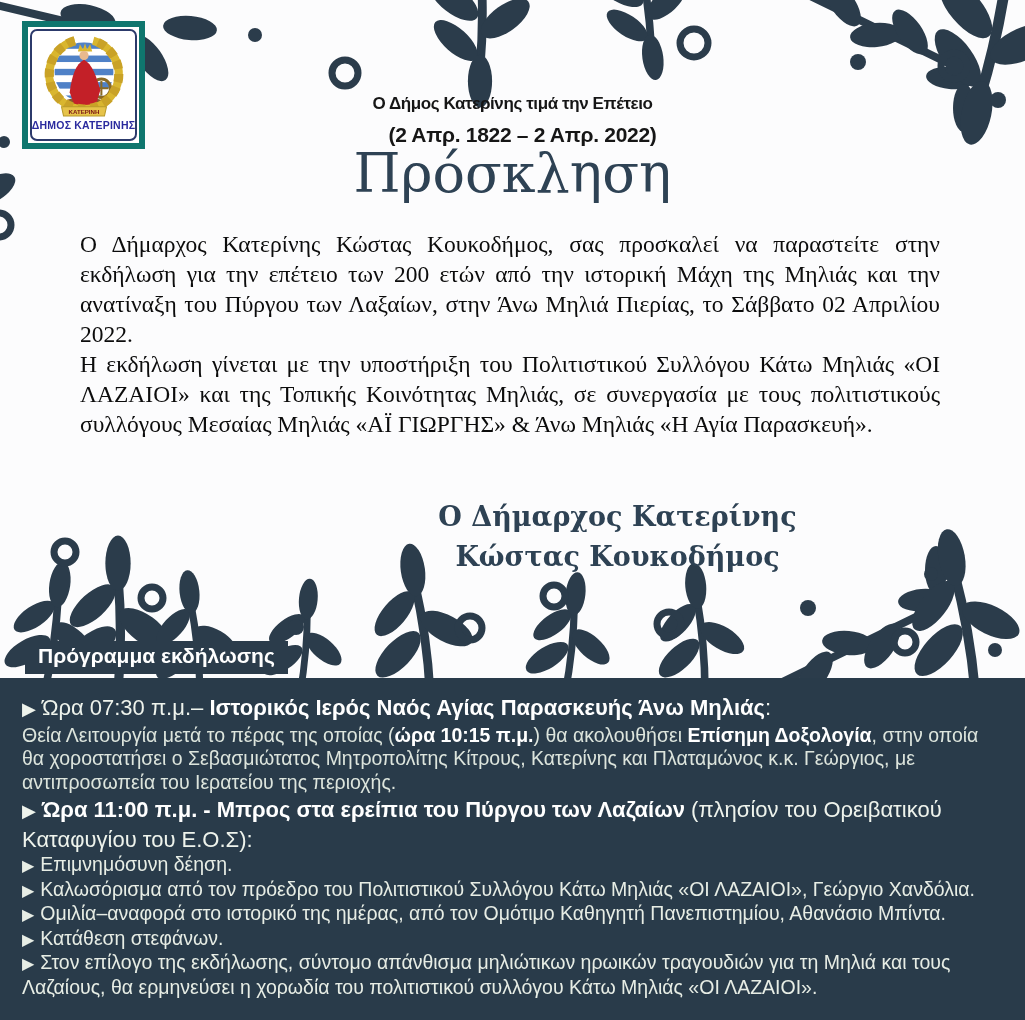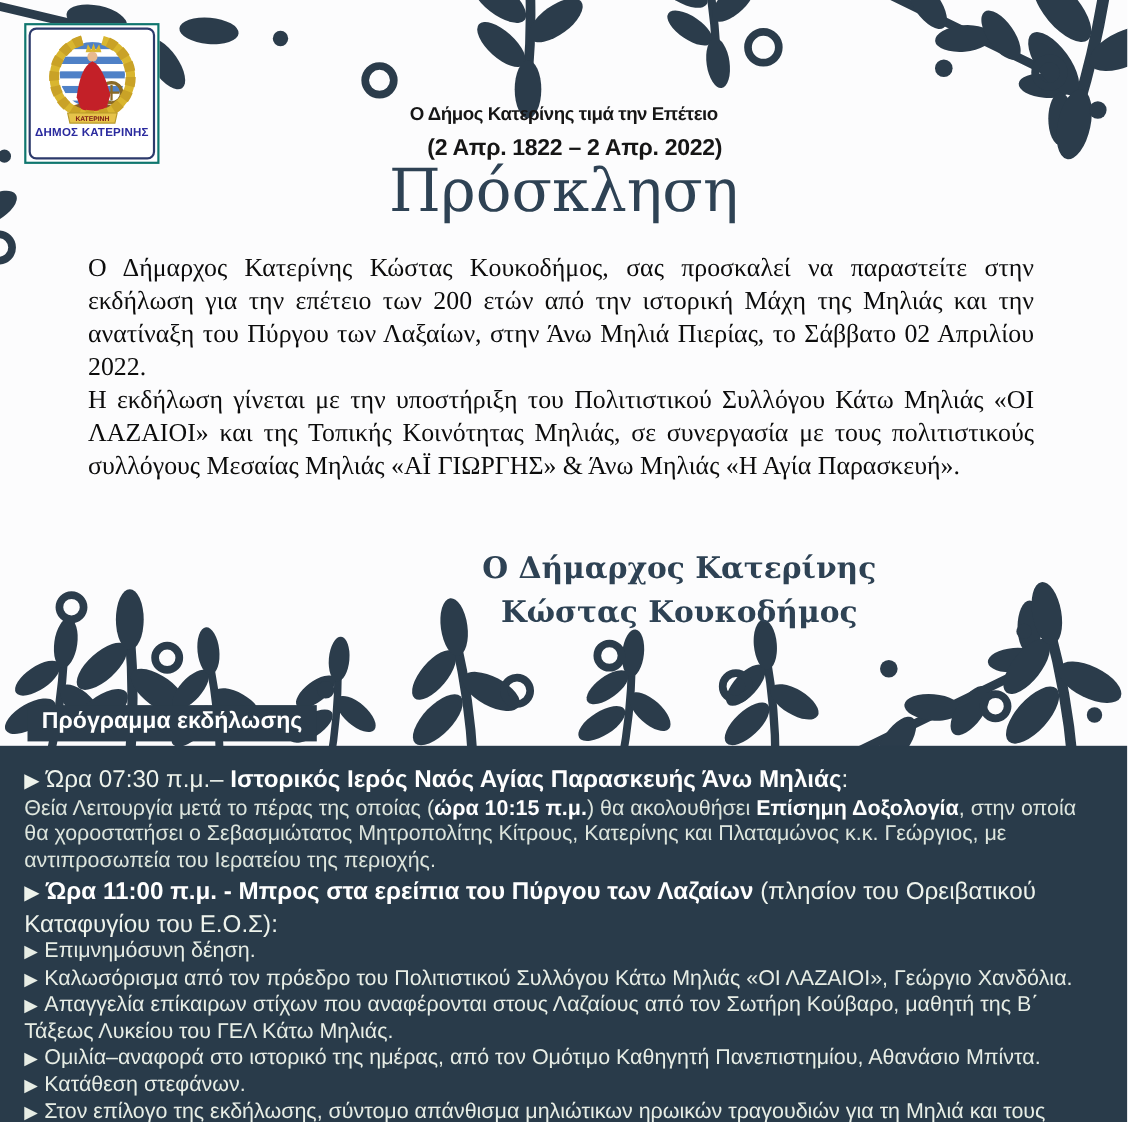--- a/index.html
+++ b/index.html
@@ -6,21 +6,21 @@
   .canvas{position:relative;width:1025px;height:1020px;background:#fcfcfd;overflow:hidden;
           font-family:"Liberation Sans",sans-serif;}
   
   .decor{position:absolute;left:0;top:0;z-index:1;pointer-events:none;}
   .decor ellipse{fill:#2b3c4b;}
   .decor .st{fill:none;stroke:#2b3c4b;stroke-width:8;stroke-linecap:round;}
   .decor .ring{fill:none;stroke:#2b3c4b;stroke-width:7;}
   .decor .dot{fill:#2b3c4b;stroke:none;}
   
   .logo-box{position:absolute;left:22px;top:21px;width:123px;height:128px;background:#fff;
-            border:2px solid #0f766e;box-sizing:border-box;z-index:3;padding-left:32px;}
+            border:6px solid #0f766e;box-sizing:border-box;z-index:3;padding-left:32px;}
   .logo-inner{position:absolute;inset:2px;border:2px solid #2c3a6b;border-radius:7px;
               display:flex;flex-direction:column;align-items:center;justify-content:flex-start;overflow:hidden;}
   .logo-caption{font-size:10.5px;font-weight:bold;color:#2a2a9e;letter-spacing:0.2px;margin-top:-2px;white-space:nowrap;}
   
   .header{position:absolute;top:88px;left:0;width:100%;text-align:center;z-index:2;}
   .t1{font-size:17px;font-weight:bold;color:#161616;line-height:32px;letter-spacing:-0.4px;}
   .t2{font-size:21px;font-weight:bold;color:#161616;line-height:29px;letter-spacing:-0.3px;padding-left:20px;}
   .inv{font-family:"DejaVu Serif",serif;font-weight:normal;font-size:54px;color:#2e4254;line-height:50px;}
   
   .body-text{position:absolute;left:80px;top:229px;width:860px;z-index:2;
@@ -166,20 +166,19 @@
 
   <div class="badge">Πρόγραμμα εκδήλωσης</div>
 
   <div class="program">
     <div id="program-list">
         <div class="prog-heading"><span class="marker">▶</span><span>Ώρα 07:30 π.μ.– </span><span class="b">Ιστορικός Ιερός Ναός Αγίας Παρασκευής Άνω Μηλιάς</span><span>:</span></div>
         <div class="prog-text"><span>Θεία Λειτουργία μετά το πέρας της οποίας (</span><span class="b">ώρα 10:15 π.μ.</span><span>) θα ακολουθήσει </span><span class="b">Επίσημη Δοξολογία</span><span>, στην οποία θα χοροστατήσει ο Σεβασμιώτατος Μητροπολίτης Κίτρους, Κατερίνης και Πλαταμώνος κ.κ. Γεώργιος, με αντιπροσωπεία του Ιερατείου της περιοχής.</span></div>
         <div class="prog-heading"><span class="marker">▶</span><span class="b">Ώρα 11:00 π.μ. - Μπρος στα ερείπια του Πύργου των Λαζαίων</span><span> (πλησίον του Ορειβατικού Καταφυγίου του Ε.Ο.Σ):</span></div>
         <div class="prog-bullet"><span class="marker">▶</span><span>Επιμνημόσυνη δέηση.</span></div>
         <div class="prog-bullet"><span class="marker">▶</span><span>Καλωσόρισμα από τον πρόεδρο του Πολιτιστικού Συλλόγου Κάτω Μηλιάς «ΟΙ ΛΑΖΑΙΟΙ», Γεώργιο Χανδόλια.</span></div>
-        <div class="prog-bullet"><span class="marker">▶</span><span>Απαγγελία επίκαιρων στίχων που αναφέρονται στους Λαζαίους από τον Σωτήρη Κούβαρο, μαθητή της Β΄ Τάξεως Λυκείου του ΓΕΛ  Κάτω Μηλιάς.</span></div>
         <div class="prog-bullet"><span class="marker">▶</span><span>Ομιλία–αναφορά στο ιστορικό της ημέρας, από τον Ομότιμο Καθηγητή Πανεπιστημίου, Αθανάσιο Μπίντα.</span></div>
         <div class="prog-bullet"><span class="marker">▶</span><span>Κατάθεση στεφάνων.</span></div>
         <div class="prog-bullet"><span class="marker">▶</span><span>Στον επίλογο της εκδήλωσης, σύντομο απάνθισμα μηλιώτικων ηρωικών τραγουδιών για τη Μηλιά και τους Λαζαίους, θα ερμηνεύσει η χορωδία του πολιτιστικού συλλόγου Κάτω Μηλιάς «ΟΙ ΛΑΖΑΙΟΙ».</span></div>
       </div>
   </div>
 
 </div>
 
 </body></html>

